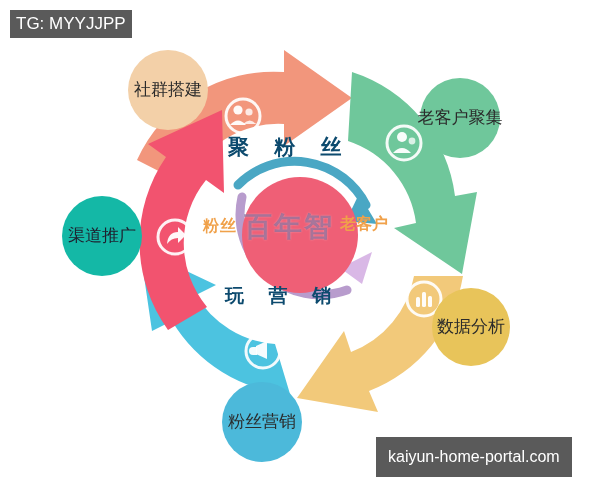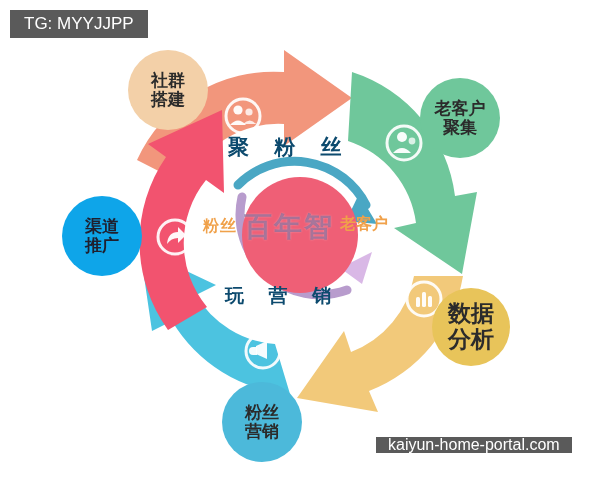--- a/index.html
+++ b/index.html
@@ -4,31 +4,31 @@
 <style>
   html,body{margin:0;padding:0;background:#ffffff;}
   body{width:600px;height:480px;overflow:hidden;position:relative;
        font-family:"Liberation Sans","DejaVu Sans",sans-serif;}
 
   #stage{position:absolute;inset:0;width:600px;height:480px;background:#fff;}
 
   svg#diagram{position:absolute;left:0;top:0;width:600px;height:480px;}
 
   
-  .bubble{position:absolute;border-radius:50%;display:flex;flex-direction:column;
+  .bubble{position:absolute;border-radius:50%;display:flex;
           align-items:center;justify-content:center;text-align:center;
-          font-weight:700;line-height:1.12;color:#2b2b2b;
+          font-weight:400;line-height:1.12;color:#2b2b2b;
           font-family:"DejaVu Sans","Liberation Sans",sans-serif;}
   .bubble span{display:block;white-space:nowrap;}
 
   #bub-shequn{left:128px;top:50px;width:80px;height:80px;background:#f3d0a8;font-size:17px;}
   #bub-laokehu{left:420px;top:78px;width:80px;height:80px;background:#6fc79b;font-size:17px;}
-  #bub-shuju{left:432px;top:288px;width:78px;height:78px;background:#e8c45a;font-size:23px;}
+  #bub-shuju{left:432px;top:288px;width:78px;height:78px;background:#e8c45a;font-size:17px;}
   #bub-fensi{left:222px;top:382px;width:80px;height:80px;background:#4cb9da;font-size:17px;}
-  #bub-qudao{left:62px;top:196px;width:80px;height:80px;background:#0ea5e9;font-size:17px;color:#1f1f2e;}
+  #bub-qudao{left:62px;top:196px;width:80px;height:80px;background:#14b8a6;font-size:17px;color:#1f1f2e;}
 
   
   .ring-label{position:absolute;color:#0c4a6e;font-weight:600;
               font-family:"DejaVu Sans","Liberation Sans",sans-serif;
               white-space:nowrap;}
   #lbl-jufensi{left:228px;top:133px;font-size:21px;letter-spacing:9px;}
   #lbl-wanyx{left:225px;top:283px;font-size:19px;letter-spacing:9px;}
 
   
   .inner-side{position:absolute;color:#f0a14a;font-weight:800;
@@ -41,22 +41,22 @@
   #center-logo{position:absolute;left:244px;top:208px;
        font-size:28px;font-weight:700;letter-spacing:2px;
        color:rgba(120,100,150,.62);
        font-family:"DejaVu Sans","Liberation Sans",sans-serif;
        white-space:nowrap;text-shadow:0 0 2px rgba(255,255,255,.35);}
 
   
   .wm{position:absolute;background:#5a5a5a;color:#fff;
       font-family:"Liberation Sans","DejaVu Sans",sans-serif;
       display:flex;align-items:center;justify-content:center;}
-  #wm-top{left:10px;top:10px;height:28px;padding:0 14px;font-size:17px;}
-  #wm-bottom{left:376px;top:437px;height:16px;padding:0 12px;font-size:16px;}
+  #wm-top{left:10px;top:10px;height:28px;padding:0 6px;font-size:17px;}
+  #wm-bottom{left:376px;top:437px;height:40px;padding:0 12px;font-size:16px;}
 </style>
 </head>
 <body>
 
 <div id="stage">
 
   <svg id="diagram" viewBox="0 0 600 480">
     <defs>
       <clipPath id="clipAll">
           <rect x="0" y="0" width="600" height="480"></rect>

